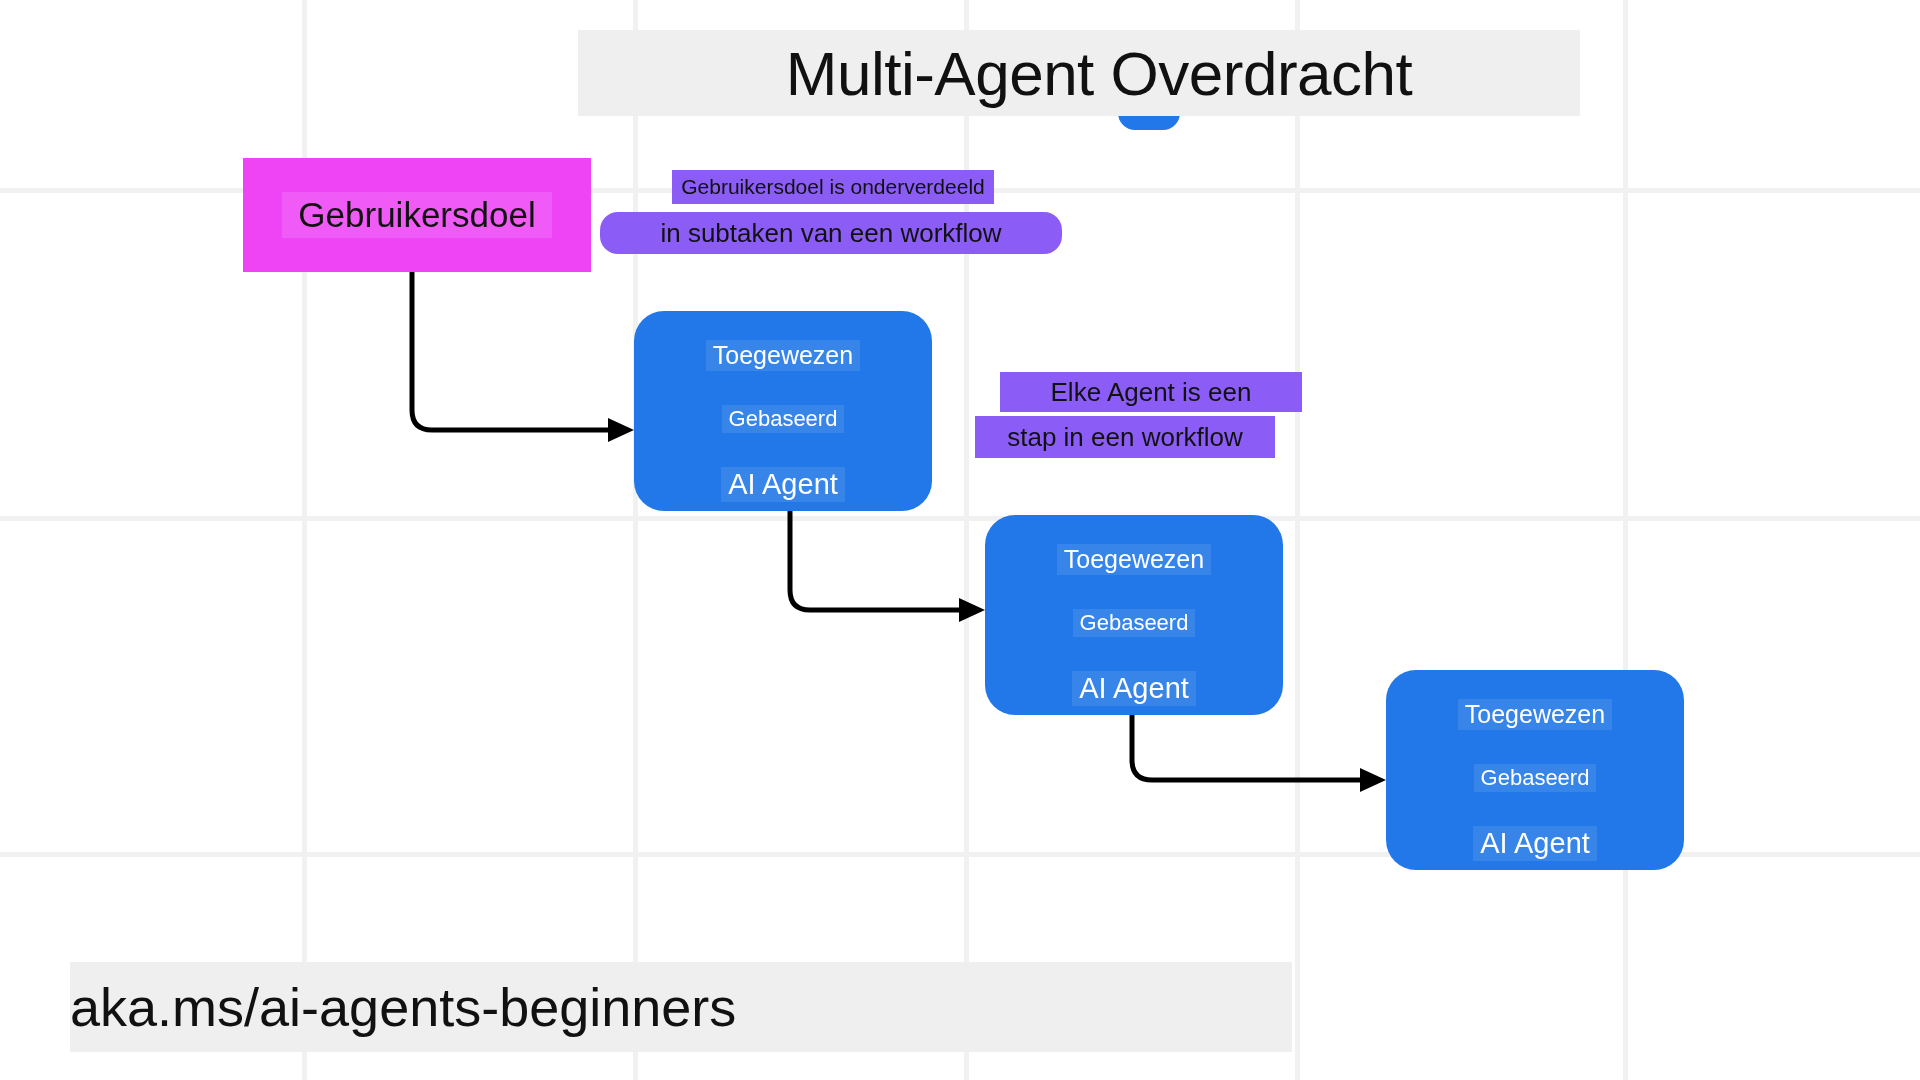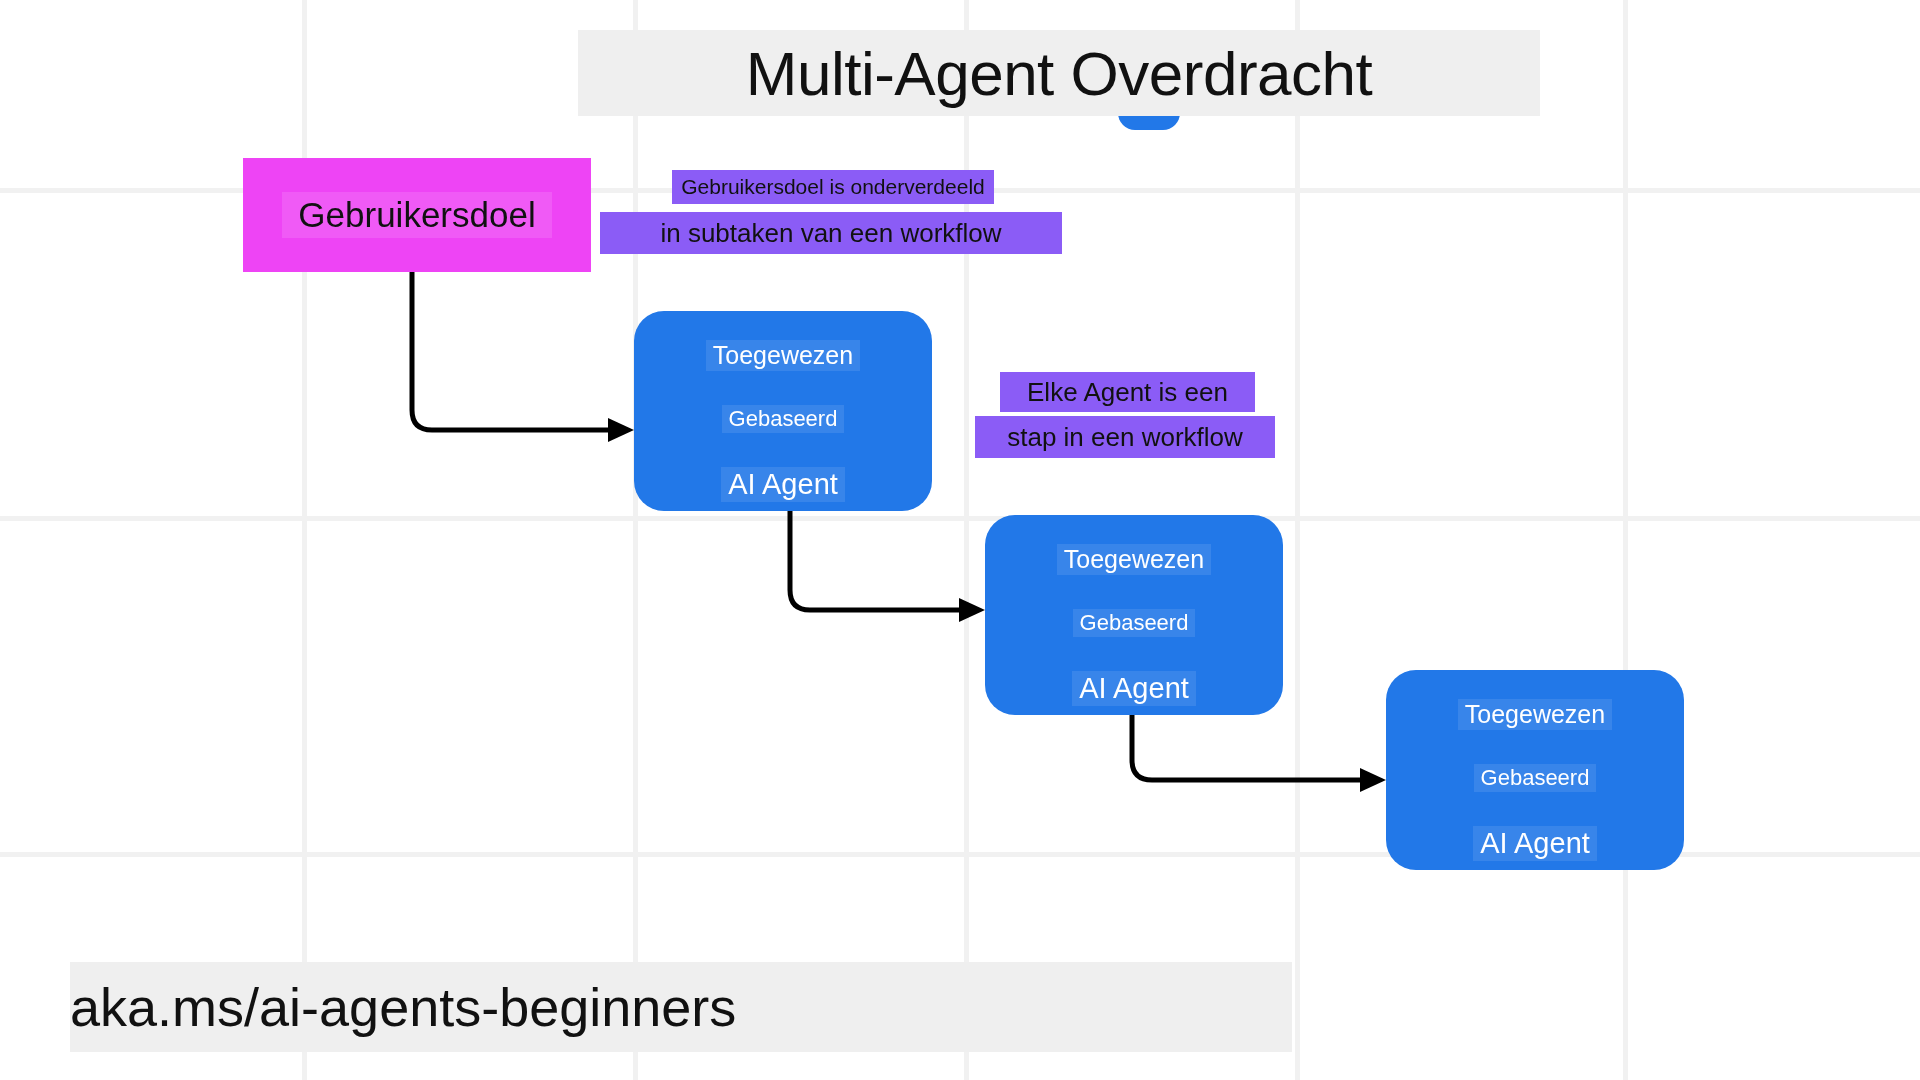--- a/index.html
+++ b/index.html
@@ -43,20 +43,21 @@
   .title-band {
     position: absolute;
     left: 578px;
     top: 30px;
     width: 962px;
     height: 86px;
     background: #efefef;
     display: flex;
     align-items: center;
     justify-content: center;
+    padding-left: 40px;
   }
   .title-text {
     font-size: 62px;
     font-weight: 400;
     color: #111111;
     letter-spacing: -0.5px;
     white-space: nowrap;
     font-family: "Liberation Sans", sans-serif;
   }
 
@@ -177,25 +178,25 @@
 
   <div class="hidden-node-peek"></div>
 
   <div class="title-band">
     <span class="title-text">Multi-Agent Overdracht</span>
   </div>
 
   <div class="caption small" style="left:672px; top:170px; width:322px; height:34px;">
     <span>Gebruikersdoel is onderverdeeld</span>
   </div>
-  <div class="caption big" style="left:600px; top:212px; width:462px; height:42px;">
+  <div class="caption big" style="left:600px; top:212px; width:462px; height:42px;border-radius:18px;">
     <span>in subtaken van een workflow</span>
   </div>
 
-  <div class="caption big" style="left:1000px; top:372px; width:255px; height:40px;">
+  <div class="caption big" style="left:1000px; top:372px; width:302px; height:40px;">
     <span>Elke Agent is een</span>
   </div>
   <div class="caption big" style="left:975px; top:416px; width:300px; height:42px;">
     <span>stap in een workflow</span>
   </div>
 
   <div class="goal-box">
     <span class="goal-label">Gebruikersdoel</span>
   </div>
 

